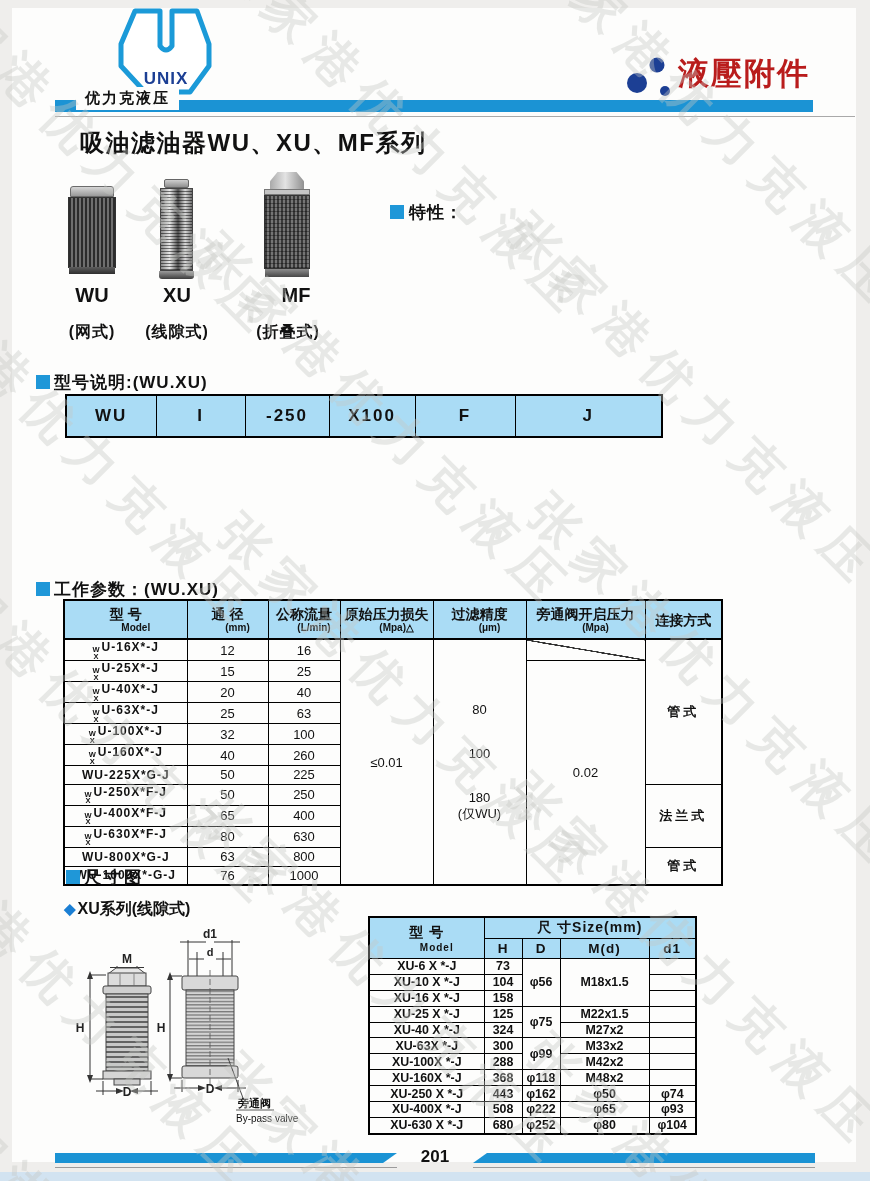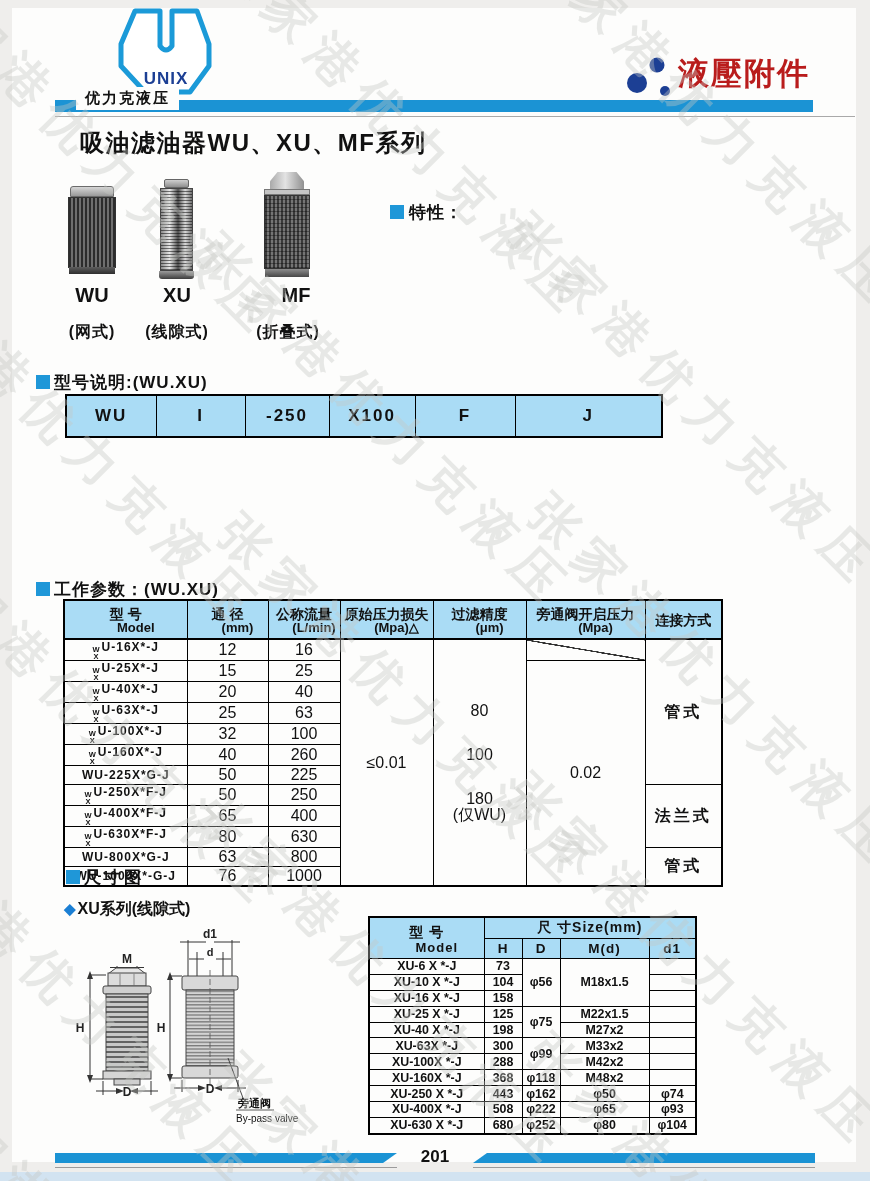--- a/index.html
+++ b/index.html
@@ -66,32 +66,32 @@
   .sec-title { font-size:17px; font-weight:bold; letter-spacing:1px; }
   .feat-list { left:388px; top:223px; width:480px; font-size:16.3px; line-height:24.6px;
                font-weight:600; letter-spacing:.2px; }
 
   
   table { border-collapse:collapse; table-layout:fixed; }
   td { border:1px solid #000; text-align:center; vertical-align:middle; padding:0; overflow:hidden; }
   .tbl { position:absolute; }
   .tbl table { border:2px solid #000; }
   .hd { background:#aadcf5; font-weight:bold; }
-  .sub { font-size:13px; font-weight:bold; line-height:11px;margin-left:20px; }
+  .sub { font-size:10px; font-weight:bold; line-height:11px;margin-left:20px; }
 
   .model-table { left:65px; top:394px; }
   .model-table td { height:40px; }
   .model-table .r1 td { font-size:17px; letter-spacing:2px; }
   .model-table .r2 td { height:36px; font-size:15px; letter-spacing:2px; }
   .model-table .r3 td { height:52px; font-size:14px; font-weight:600; }
   .model-table .small2 { font-size:11.5px; }
 
   .params-table { left:63px; top:599px; }
   .params-table thead td { height:37px; font-size:14px; line-height:16px; border-bottom-width:2px; }
-  .params-table tbody td { height:17.8px; font-size:16px; }
+  .params-table tbody td { height:17.8px; font-size:13px; }
   .params-table .mcell { font-weight:bold; font-size:12px; letter-spacing:1px; }
   .wx { display:inline-flex; flex-direction:column; font-size:7.5px; line-height:6.5px;
         font-weight:bold; vertical-align:-1px; margin-right:1px; }
   .diag { background:linear-gradient(to top right,
           transparent calc(50% - .7px), #333 calc(50% - .7px),
           #333 calc(50% + .7px), transparent calc(50% + .7px)); }
   .filt { line-height:16px; }
   .filt .gap { display:block; height:28px; }
   .conn { font-size:14px; font-weight:600; letter-spacing:3px; }
 
@@ -457,21 +457,21 @@
         </tr>
         <tr>
           <td>XU-25 X *-J</td>
             <td>125</td>
           <td rowspan="2">φ75</td>
           <td>M22x1.5</td>
           <td></td>
         </tr>
         <tr>
           <td>XU-40 X *-J</td>
-            <td>198</td>
+            <td>324</td>
           <td>M27x2</td>
           <td></td>
         </tr>
         <tr>
           <td>XU-63X *-J</td>
             <td>300</td>
           <td rowspan="2">φ99</td>
           <td>M33x2</td>
           <td></td>
         </tr>

